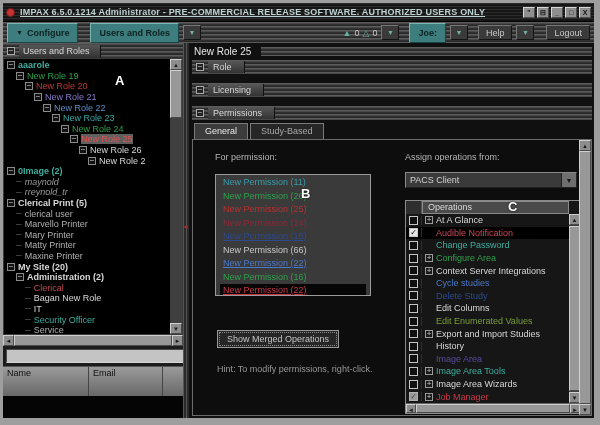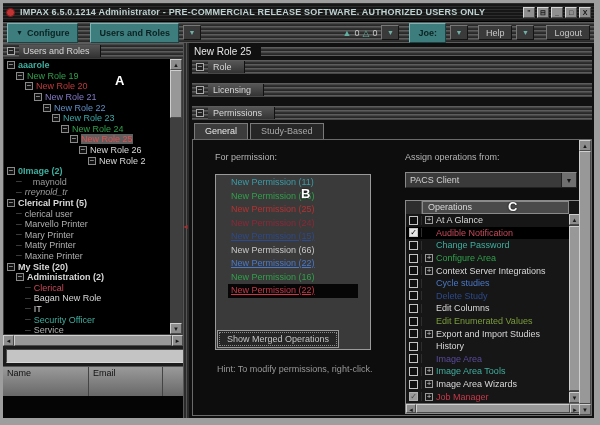--- a/index.html
+++ b/index.html
@@ -10,21 +10,21 @@
     border:3px solid #9e9e9e;border-right:6px solid #9e9e9e;border-bottom:7px solid #9e9e9e;
     font-family:"Liberation Sans", sans-serif;
     overflow:hidden;
   }
   
   .titlebar{
     height:18px;display:flex;align-items:center;gap:5px;padding:0 3px;
     background:repeating-linear-gradient(180deg,#2c2c2c 0 1px,#161616 1px 3px);
   }
   .appicon{width:9px;height:9px;border-radius:50%;background:#c13434;border:1px solid #7a1a1a;flex:0 0 auto;}
-  .apptitle{font-size:9px;font-weight:bold;color:#bfd2d2;white-space:nowrap;letter-spacing:.2px;}
+  .apptitle{font-size:9px;font-weight:bold;color:#bfd2d2;white-space:nowrap;letter-spacing:.2px;text-decoration:underline;}
   .winbtns{margin-left:auto;display:flex;gap:2px;}
   .winbtn{
     width:12px;height:11px;background:#8f8f8f;color:#161616;
     border:1px solid;border-color:#d8d8d8 #4a4a4a #4a4a4a #d8d8d8;
     font-size:7px;line-height:9px;text-align:center;font-weight:bold;
   }
   
   .ribbed{background:repeating-linear-gradient(180deg,#5c5c5c 0 1px,#343434 2px,#242424 4px);}
   .toolbar{height:22px;display:flex;align-items:center;gap:4px;padding:0 4px;border-top:1px solid #000;}
   .tealbtn{
@@ -83,22 +83,22 @@
   .title-fill{flex:1;height:9px;margin-left:10px;}
   .secbar{height:14px;display:flex;align-items:center;gap:4px;padding:0 4px;margin-top:2px;}
   .secbar.gap{margin-top:9px;}
   .seclabel{font-size:9px;color:#d6d6d6;background:linear-gradient(#565656,#343434);padding:1px 12px 1px 5px;border-right:1px solid #111;}
   .tabs{display:flex;margin-top:3px;padding-left:2px;height:16px;}
   .tab{font-size:9px;padding:2px 10px;border:1px solid #7a7a7a;border-bottom:none;background:#262626;color:#a8a8a8;margin-right:2px;}
   .tab.active{background:#3c3c3c;color:#e8e8e8;}
   .panel{flex:1;position:relative;border:1px solid #6a6a6a;background:#0d0d0d;margin-bottom:2px;}
   .plabel{position:absolute;font-size:9px;color:#b4b4b4;}
   .listbox{
-    position:absolute;left:22px;top:34px;width:156px;height:176px;
-    background:#3a3a3a;border:1px solid #9a9a9a;padding:1px 12px;overflow:hidden;
+    position:absolute;left:22px;top:34px;width:156px;height:122px;
+    background:#3a3a3a;border:1px solid #9a9a9a;padding:1px 4px;overflow:hidden;
   }
   .perm-row{height:13.5px;font-size:9px;line-height:13px;padding-left:3px;white-space:nowrap;}
   .perm-row.sel{background:#060606;}
   .mergedbtn{
     position:absolute;left:24px;top:190px;
     background:#262626;color:#c4c4c4;font-size:9px;padding:3px 9px;
     border:1px solid #9a9a9a;outline:1px dotted #8a8a8a;outline-offset:-3px;
   }
   .hint{position:absolute;left:24px;top:224px;font-size:9px;color:#989898;}
   .combo{
@@ -225,21 +225,21 @@
             <div class="tree-row" style="padding-left: 84px;">
               <span class="expbox">−</span>
               <span class="tree-label" style="color: rgb(216, 216, 216);">New Role 2</span>
             </div>
             <div class="tree-row" style="padding-left: 3px;">
               <span class="expbox">−</span>
               <span class="tree-label" style="color: rgb(63, 174, 158); font-weight: bold;">0Image (2)</span>
             </div>
             <div class="tree-row" style="padding-left: 12px;">
               <span class="treeline">─</span>
-              <span class="tree-label" style="color: rgb(154, 154, 154);  margin-left: 8px;">maynold</span>
+              <span class="tree-label" style="color: rgb(154, 154, 154); font-style: italic;">maynold</span>
             </div>
             <div class="tree-row" style="padding-left: 12px;">
               <span class="treeline">─</span>
               <span class="tree-label" style="color: rgb(154, 154, 154); font-style: italic;">rreynold_tr</span>
             </div>
             <div class="tree-row" style="padding-left: 3px;">
               <span class="expbox">−</span>
               <span class="tree-label" style="color: rgb(216, 216, 216); font-weight: bold;">Clerical Print (5)</span>
             </div>
             <div class="tree-row" style="padding-left: 12px;">

